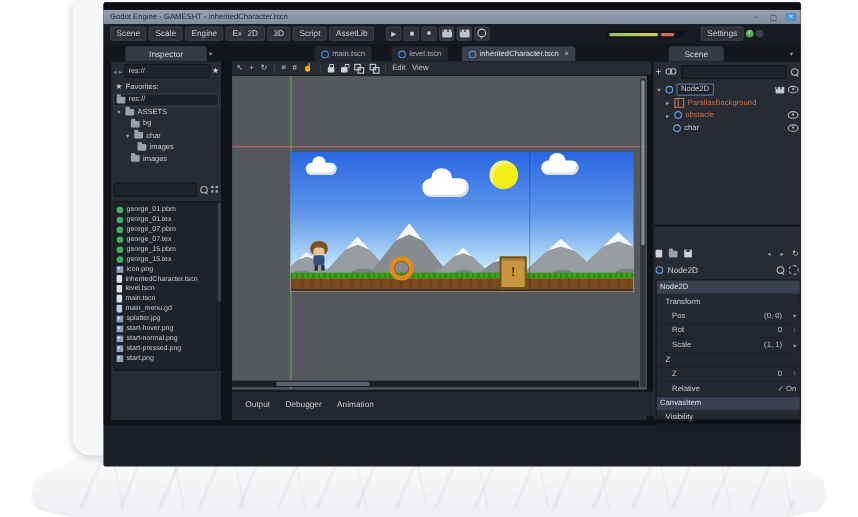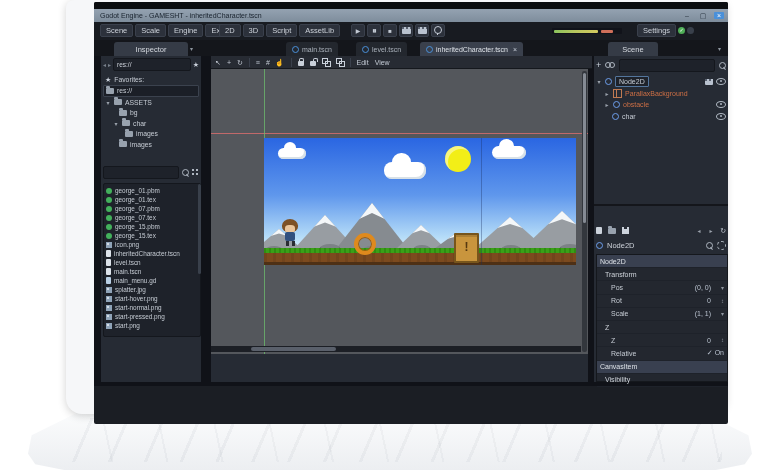--- a/index.html
+++ b/index.html
@@ -464,20 +464,25 @@
                 <div class="leg2"></div>
               </div>
               <div class="ring"></div>
               <div class="crate">!</div>
             </div>
 
             <div class="vscroll"></div>
             <div class="hscroll"></div>
           </div>
 
+          <div class="vp-bottom">
+            <span>Output</span>
+            <span>Debugger</span>
+            <span>Animation</span>
+          </div>
         </div>
 
         <div class="abs dock rdock">
 
           <div class="sc-toolbar">
             <span class="sc-plus">+</span>
             <span class="i ico-link"></span>
             <span class="sc-input inset"></span>
             <span class="i ico-search"></span>
           </div>

